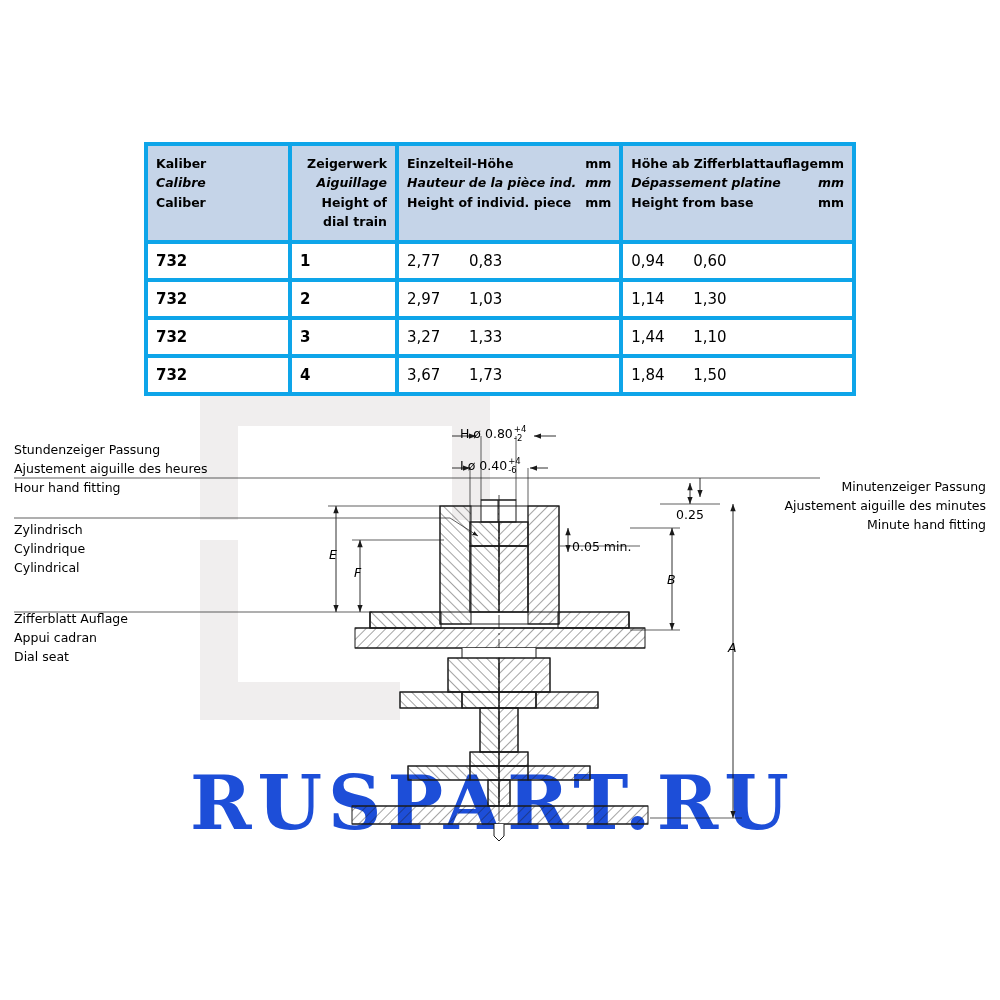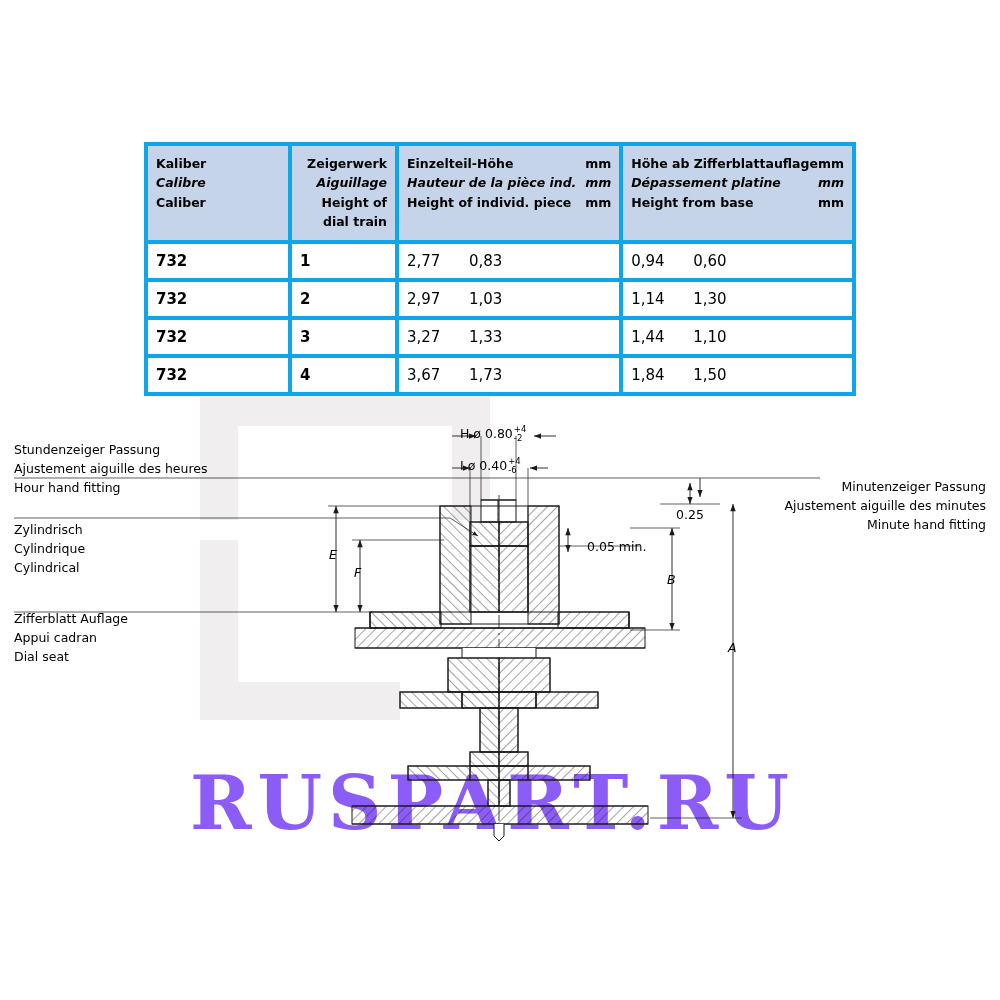--- a/index.html
+++ b/index.html
@@ -23,21 +23,21 @@
     width: 1000px; height: 1000px;
     pointer-events: none;
     z-index: 0;
   }
   .wm-text {
     position: absolute;
     left: 190px;
     top: 760px;
     font-size: 74px;
     letter-spacing: 6px;
-    color: #8b5cf6;
+    color: #1d4ed8;
     font-family: "DejaVu Serif", "Liberation Serif", serif;
     font-weight: bold;
     white-space: nowrap;
   }
   .wm-logo {
     position: absolute;
     left: 200px;
     top: 290px;
     width: 500px;
     height: 430px;
@@ -424,18 +424,18 @@
   
   <div class="dim" style="left:460px; top:26px;">
     <span>H ø 0.80</span><span class="tol"><span>+4</span><span>-2</span></span>
   </div>
 
   <div class="dim" style="left:460px; top:58px;">
     <span>I ø 0.40</span><span class="tol"><span>+4</span><span>-6</span></span>
   </div>
 
   <div class="dim" style="left:676px; top:107px;">0.25</div>
-  <div class="dim" style="left:587px; top:139px;">0.05 min.</div>
+  <div class="dim" style="left:572px; top:139px;">0.05 min.</div>
   <div class="dim" style="left:667px; top:172px; font-style:italic;">B</div>
   <div class="dim" style="left:728px; top:240px; font-style:italic;">A</div>
   <div class="dim" style="left:329px; top:147px; font-style:italic;">E</div>
   <div class="dim" style="left:354px; top:165px; font-style:italic;">F</div>
 </div>
 
 </body></html>

